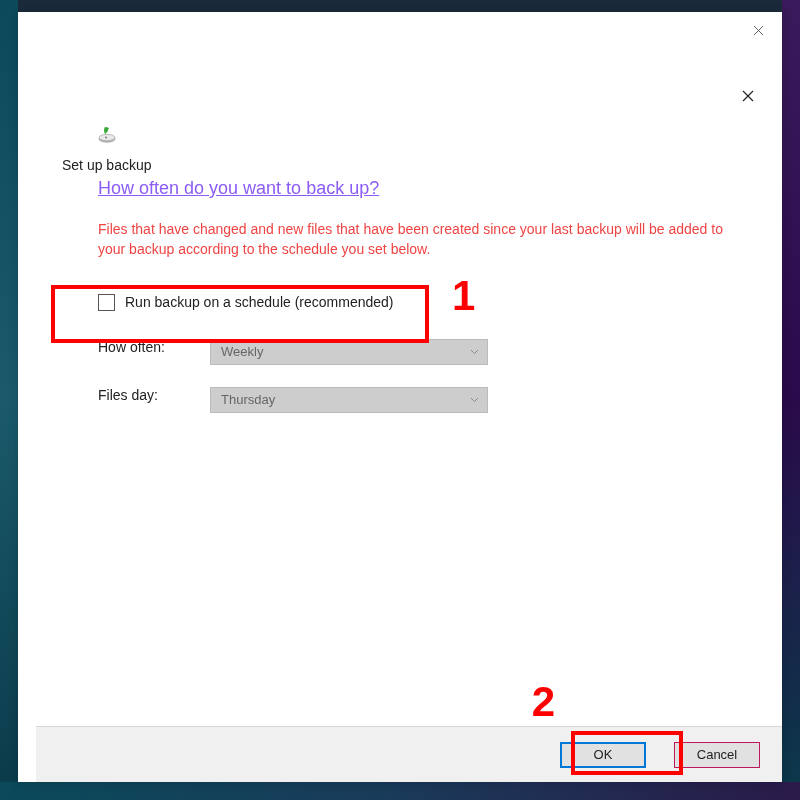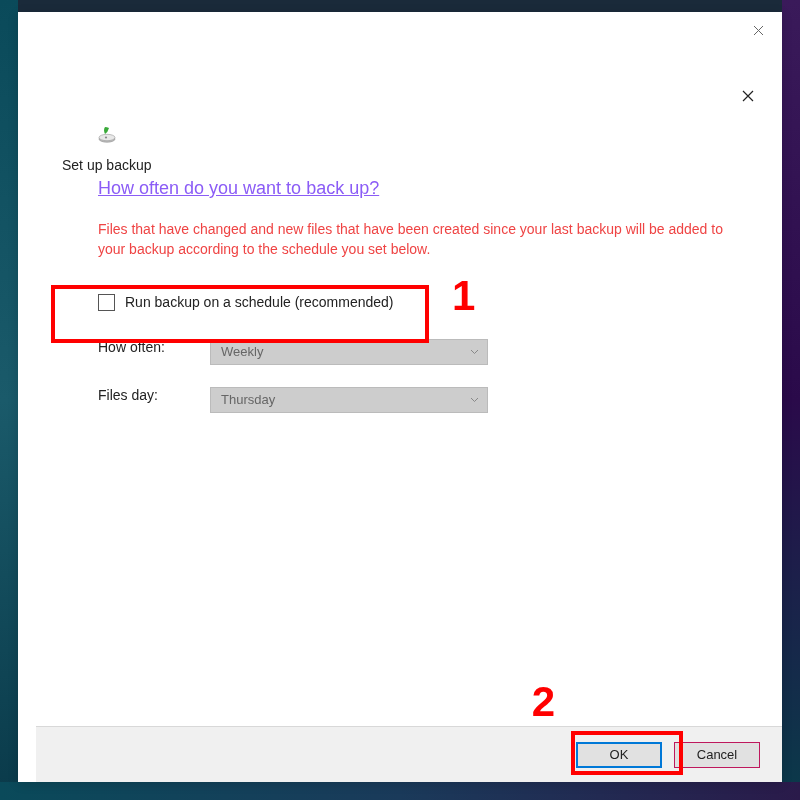--- a/index.html
+++ b/index.html
@@ -158,21 +158,21 @@
       bottom: 0;
       left: 0;
       right: 0;
       height: 56px;
       border-top: 1px solid #d8d8d8;
       background: #f0f0f0;
       display: flex;
       align-items: center;
       justify-content: flex-end;
       padding-right: 22px;
-      gap: 12px;
+      gap: 28px;
     }
     .btn {
       min-width: 86px;
       height: 26px;
       background: #e1e1e1;
       border: 1px solid #be185d;
       font-size: 13px;
       color: #222;
       display: flex;
       align-items: center;

